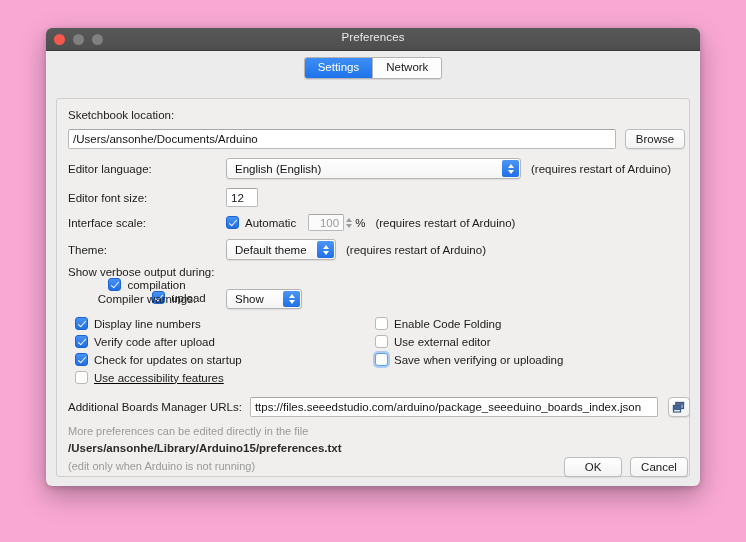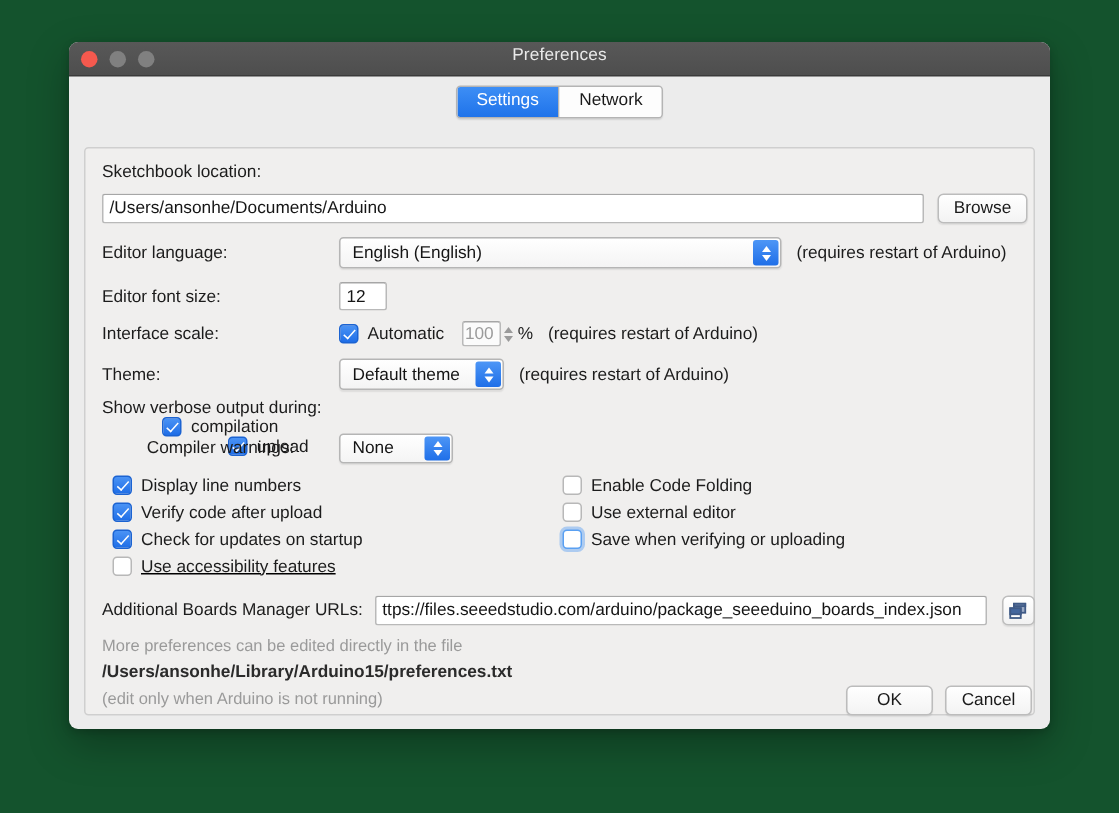--- a/index.html
+++ b/index.html
@@ -10,21 +10,21 @@
     width: 746px;
     height: 542px;
     background: #f1f0ef;
     font-family: "Liberation Sans", sans-serif;
     overflow: hidden;
   }
   .screen {
     position: relative;
     width: 746px;
     height: 542px;
-    background: #14532d;
+    background: #f9a8d4;
   }
 
   
   .window {
     position: absolute;
     left: 46px;
     top: 28px;
     width: 654px;
     height: 458px;
     border-radius: 6px;
@@ -322,21 +322,21 @@
         <span class="lbl" style="width:158px;">Editor font size:</span>
         <div class="textfield" style="width:32px; height:19px;">12</div>
       </div>
 
       <div class="row" style="left:11px; top:115px;">
         <span class="lbl" style="width:158px;">Interface scale:</span>
         <span class="cbrow">
           <span class="cb on"></span>
           <span class="lbl">Automatic</span>
         </span>
-        <div class="textfield" style="width:26px; height:17px; margin-left:12px; color:#9b9b9b; justify-content:flex-end; background:#fbfbfb;">100</div>
+        <div class="textfield" style="width:36px; height:17px; margin-left:12px; color:#9b9b9b; justify-content:flex-end; background:#fbfbfb;">100</div>
         <span class="stepper">
           <span class="st-arrow up"></span>
           <span class="st-arrow down"></span>
         </span>
         <span class="lbl" style="margin-left:3px;">%</span>
         <span class="note" style="margin-left:10px;">(requires restart of Arduino)</span>
       </div>
 
       <div class="row" style="left:11px; top:140px;">
         <span class="lbl" style="width:158px;">Theme:</span>
@@ -358,21 +358,21 @@
         </span>
         <span class="cbrow" style="margin-left:20px;padding-left:44px;">
           <span class="cb on"></span>
           <span class="lbl">upload</span>
         </span>
       </div>
 
       <div class="row" style="left:11px; top:190px;">
         <span class="lbl" style="width:158px;text-align:center;">Compiler warnings:</span>
         <div class="popup" style="width:76px; height:20px;">
-          <span>None</span>
+          <span>Show</span>
           <span class="arrowbox">
             <span class="chev up"></span>
             <span class="chev down"></span>
           </span>
         </div>
       </div>
 
       <div class="row" style="left:18px; top:218px;">
         <span class="cbrow">
           <span class="cb on"></span>

